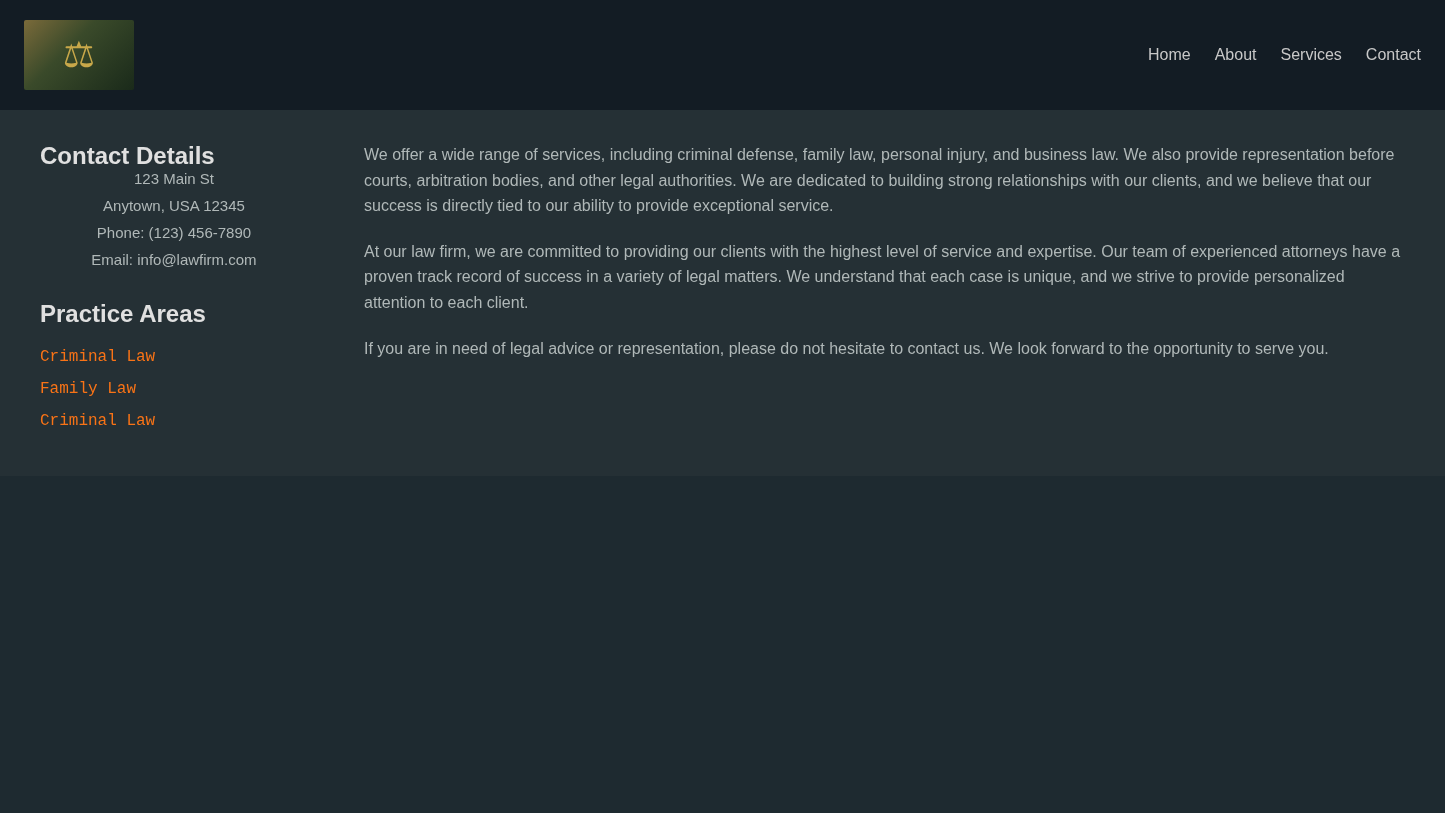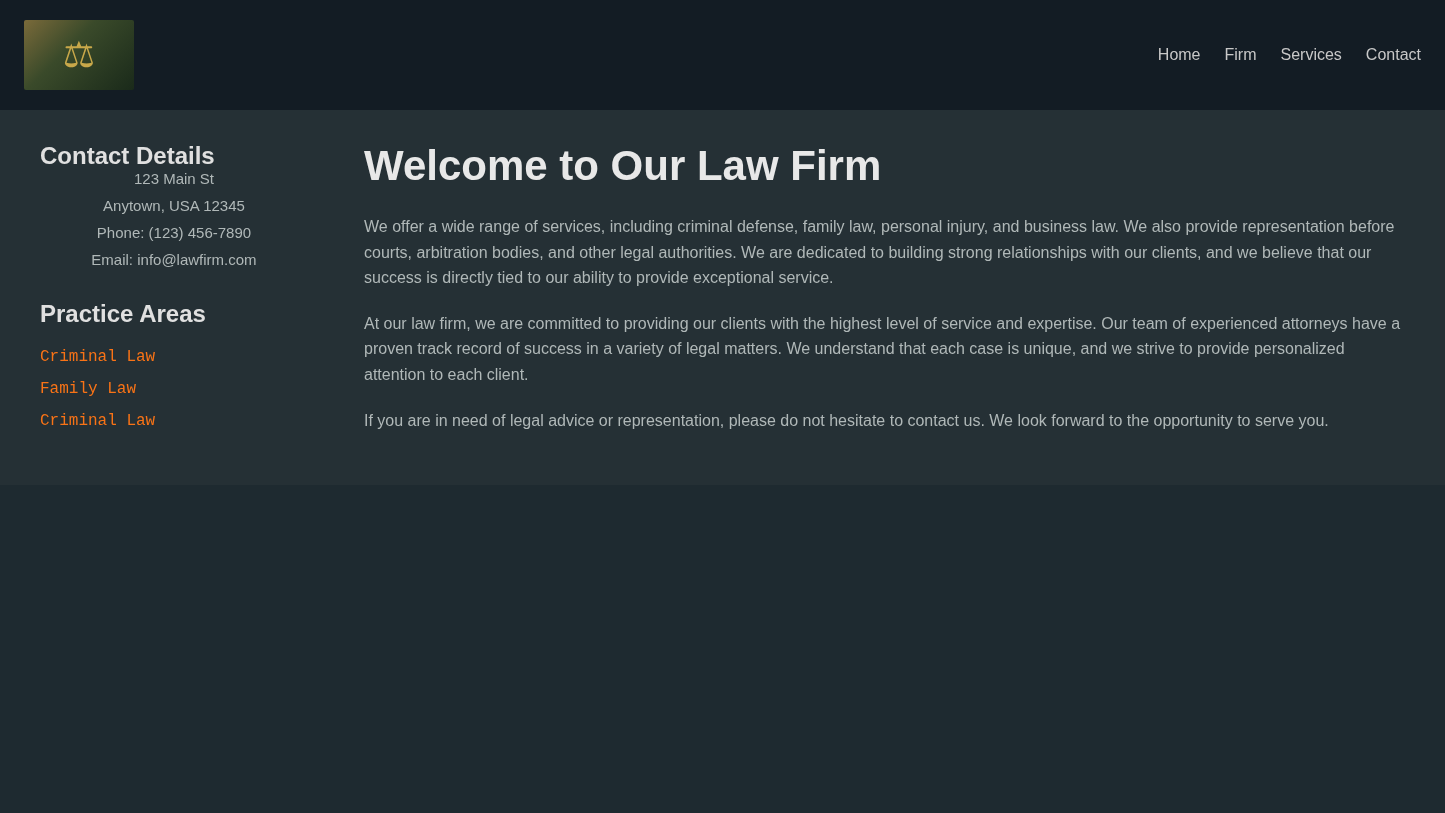--- a/index.html
+++ b/index.html
@@ -132,21 +132,21 @@
   </style>
 </head>
 <body>
 
 <header>
   <div class="logo-container">
     <div class="logo-img"></div>
   </div>
   <nav>
     <a href="#">Home</a>
-    <a href="#">Firm</a>
+    <a href="#">About</a>
     <a href="#">Services</a>
     <a href="#">Contact</a>
   </nav>
 </header>
 
 <div class="main-container">
   <aside class="sidebar">
     <h2>Contact Details</h2>
     <div class="contact-info">
       <p>123 Main St</p>
@@ -158,18 +158,17 @@
       <h2>Practice Areas</h2>
       <ul>
         <li>Criminal Law</li>
         <li>Family Law</li>
         <li>Criminal Law</li>
       </ul>
     </div>
   </aside>
 
   <main class="main-content">
-    <h1>Welcome to Our Law Firm</h1>
     <p>We offer a wide range of services, including criminal defense, family law, personal injury, and business law. We also provide representation before courts, arbitration bodies, and other legal authorities. We are dedicated to building strong relationships with our clients, and we believe that our success is directly tied to our ability to provide exceptional service.</p>
     <p>At our law firm, we are committed to providing our clients with the highest level of service and expertise. Our team of experienced attorneys have a proven track record of success in a variety of legal matters. We understand that each case is unique, and we strive to provide personalized attention to each client.</p>
     <p>If you are in need of legal advice or representation, please do not hesitate to contact us. We look forward to the opportunity to serve you.</p>
   </main>
 </div>
 
 </body></html>

